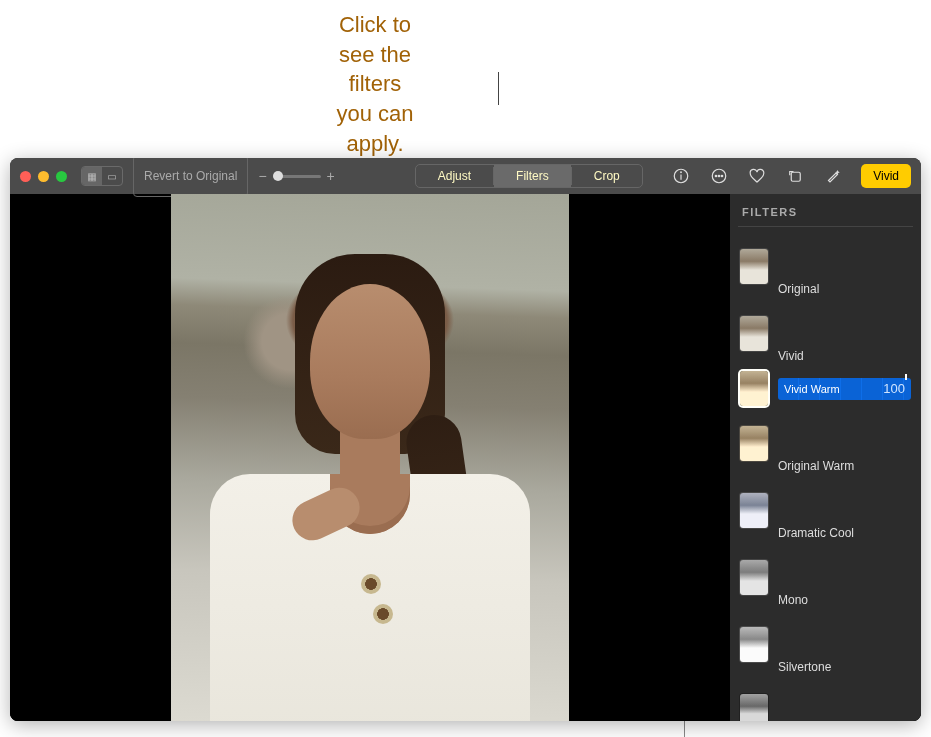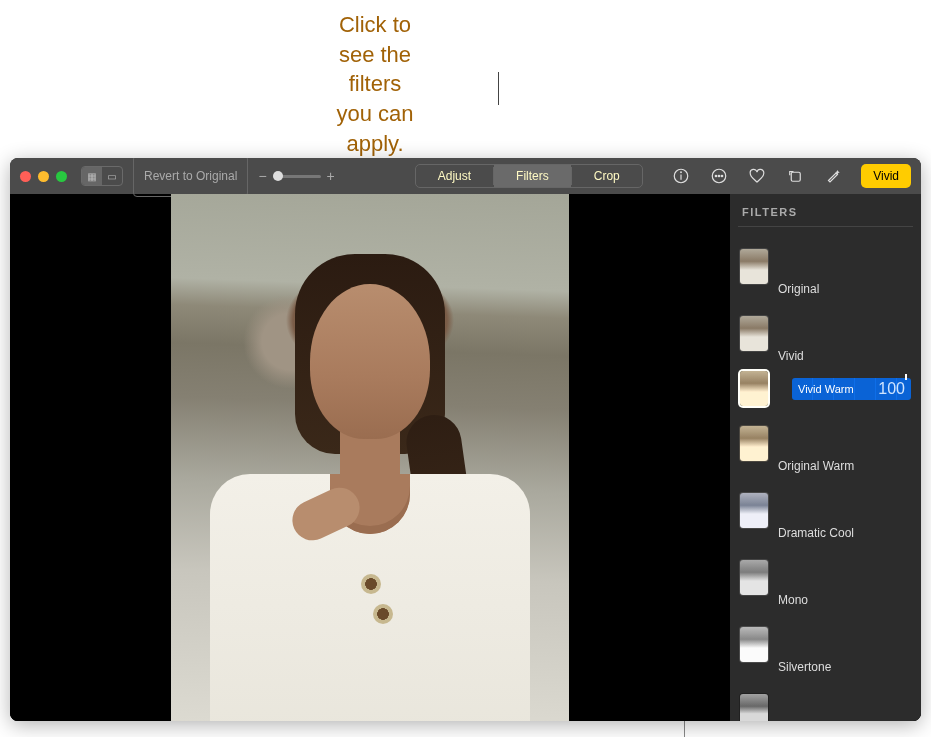--- a/index.html
+++ b/index.html
@@ -232,24 +232,23 @@
   .frow.warm .thumb{filter:sepia(0.3) saturate(1.3);}
   .frow.cool .thumb{filter:hue-rotate(190deg) saturate(0.75) brightness(1.05);}
   .frow.dram .thumb{filter:contrast(1.4);}
   .frow .flabel{flex:1;font-size:12px;color:#ddd;margin-top:45px;}
   .frow.selected .thumb{box-shadow:0 0 0 2px #fff;}
   .frow.selected .strip{
     flex:1;background:#0a63d6;height:22px;border-radius:3px;
     display:flex;align-items:center;justify-content:space-between;
     padding:0 6px;position:relative;
     background-image:repeating-linear-gradient(90deg,#0a63d6 0 20px,#0e6ee8 20px 21px);
-    margin-left:14px;
   }
   .frow.selected .strip .name{font-size:11px;color:#fff;}
-  .frow.selected .strip .val{font-size:16px;color:#cfe4ff;}
+  .frow.selected .strip .val{font-size:13px;color:#cfe4ff;}
   .frow.selected .strip::before{
     content:"";position:absolute;right:4px;top:-4px;width:2px;height:6px;background:#fff;
   }
   .panel-sep{height:1px;background:#444;margin-top:8px;}
 </style>
 </head>
 <body>
 
 <div class="callout-top">Click to see the<br>filters you can apply.</div>
 <div class="callout-line-top"></div>

